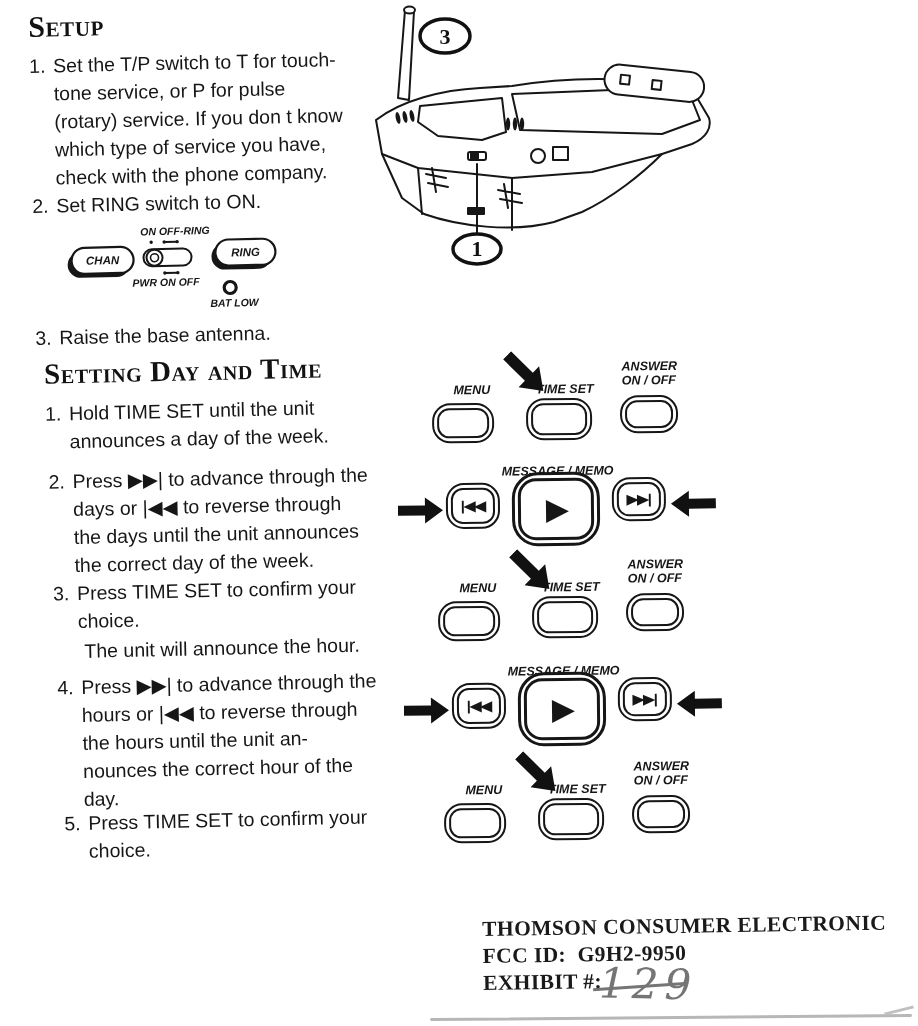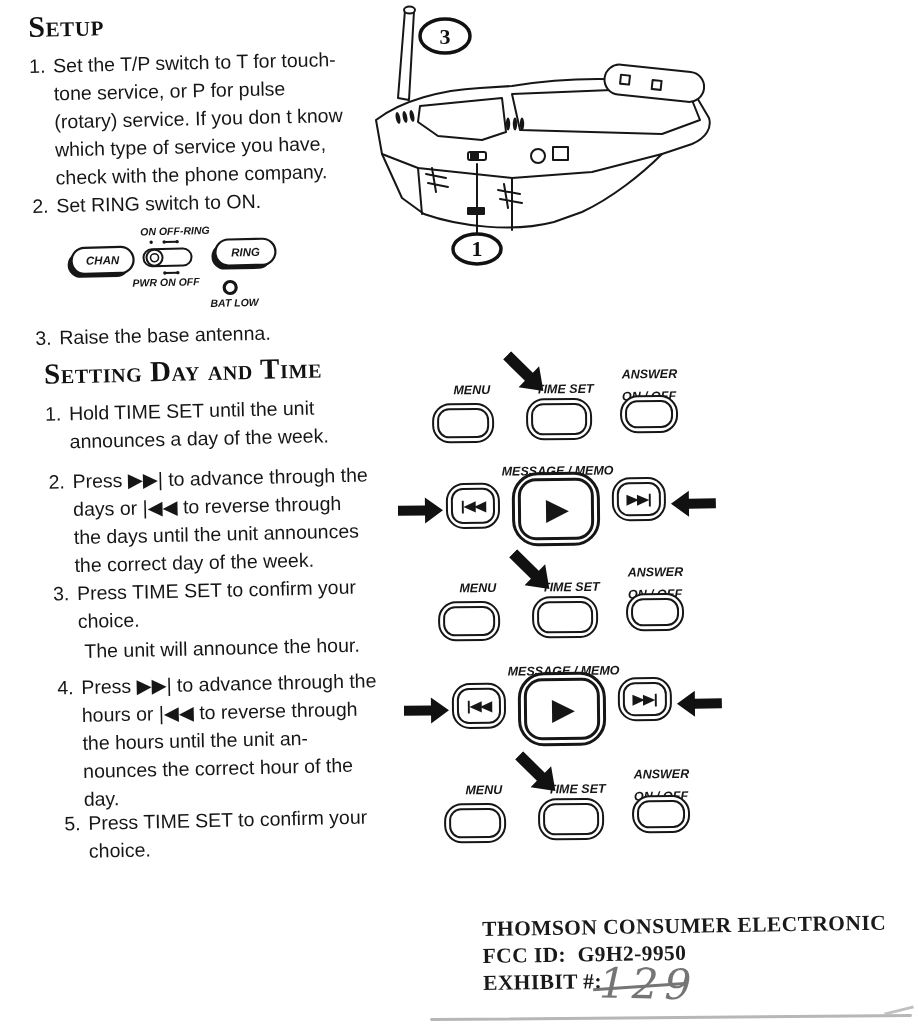--- a/index.html
+++ b/index.html
@@ -28,21 +28,21 @@
   
   .phone { position:absolute; left:362px; top:2px; width:358px; height:266px; }
   .phone svg { width:100%; height:100%; }
   .callout-num { font:700 22px "Liberation Serif", serif; text-anchor:middle; fill:#111; }
   
   .row { position:absolute; transform:rotate(-0.6deg); }
   .menu-row { width:300px; height:100px; }
   .transport-row { width:322px; height:98px; }
   .caption { position:absolute; font:italic 700 12.5px "Liberation Sans", sans-serif; color:#161616; }
   .cap-center { text-align:center; }
-  .cap-answer span { display:block; line-height:14px;margin-top:8px; }
+  .cap-answer span { display:block; line-height:14px; }
   .pill { position:absolute; box-sizing:border-box; background:#fff;
     border:2.5px solid #161616; border-radius:18px; padding:3px; }
   .pill .pill-inner { box-sizing:border-box; width:100%; height:100%;
     border:2.5px solid #161616; border-radius:12px;
     display:flex; align-items:center; justify-content:center; background:#fff; }
   .pill-big { border-radius:26px; border-width:3px; }
   .pill-big .pill-inner { border-radius:18px; border-width:3px; }
   .glyph-skip { font-weight:700; font-size:15px; letter-spacing:-1px; transform:scaleY(0.9); }
   .glyph-play { font-size:30px; line-height:1; padding-left:3px; }
   .arrow { position:absolute; }

